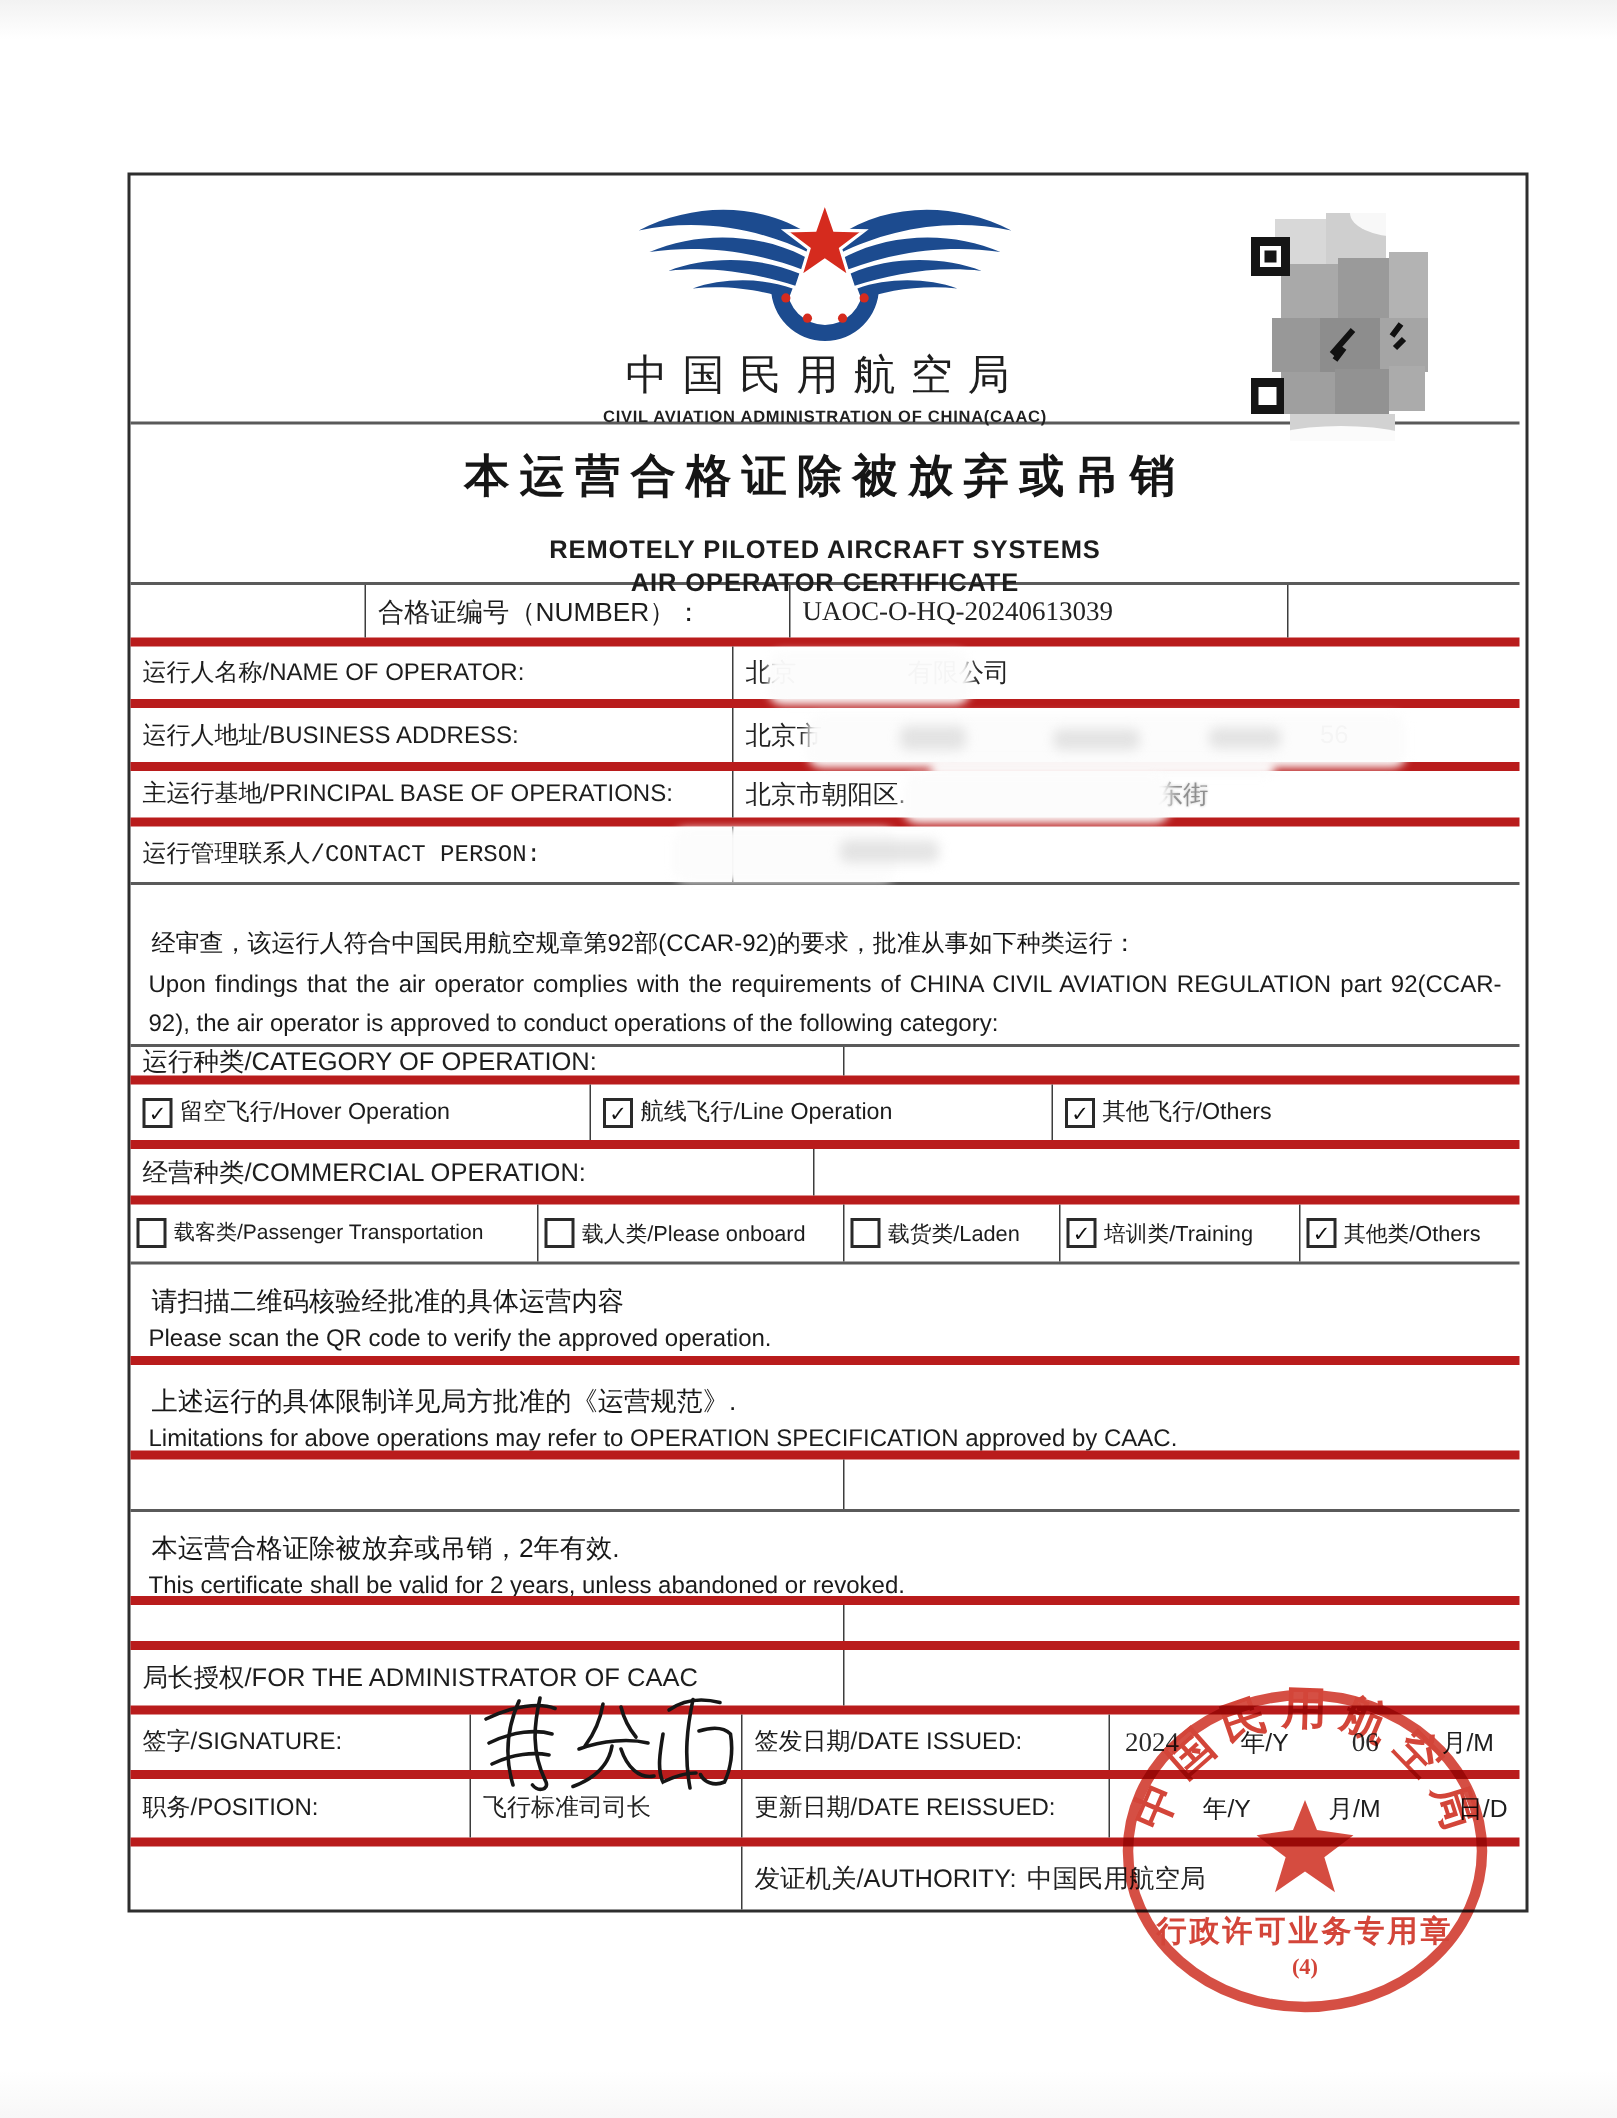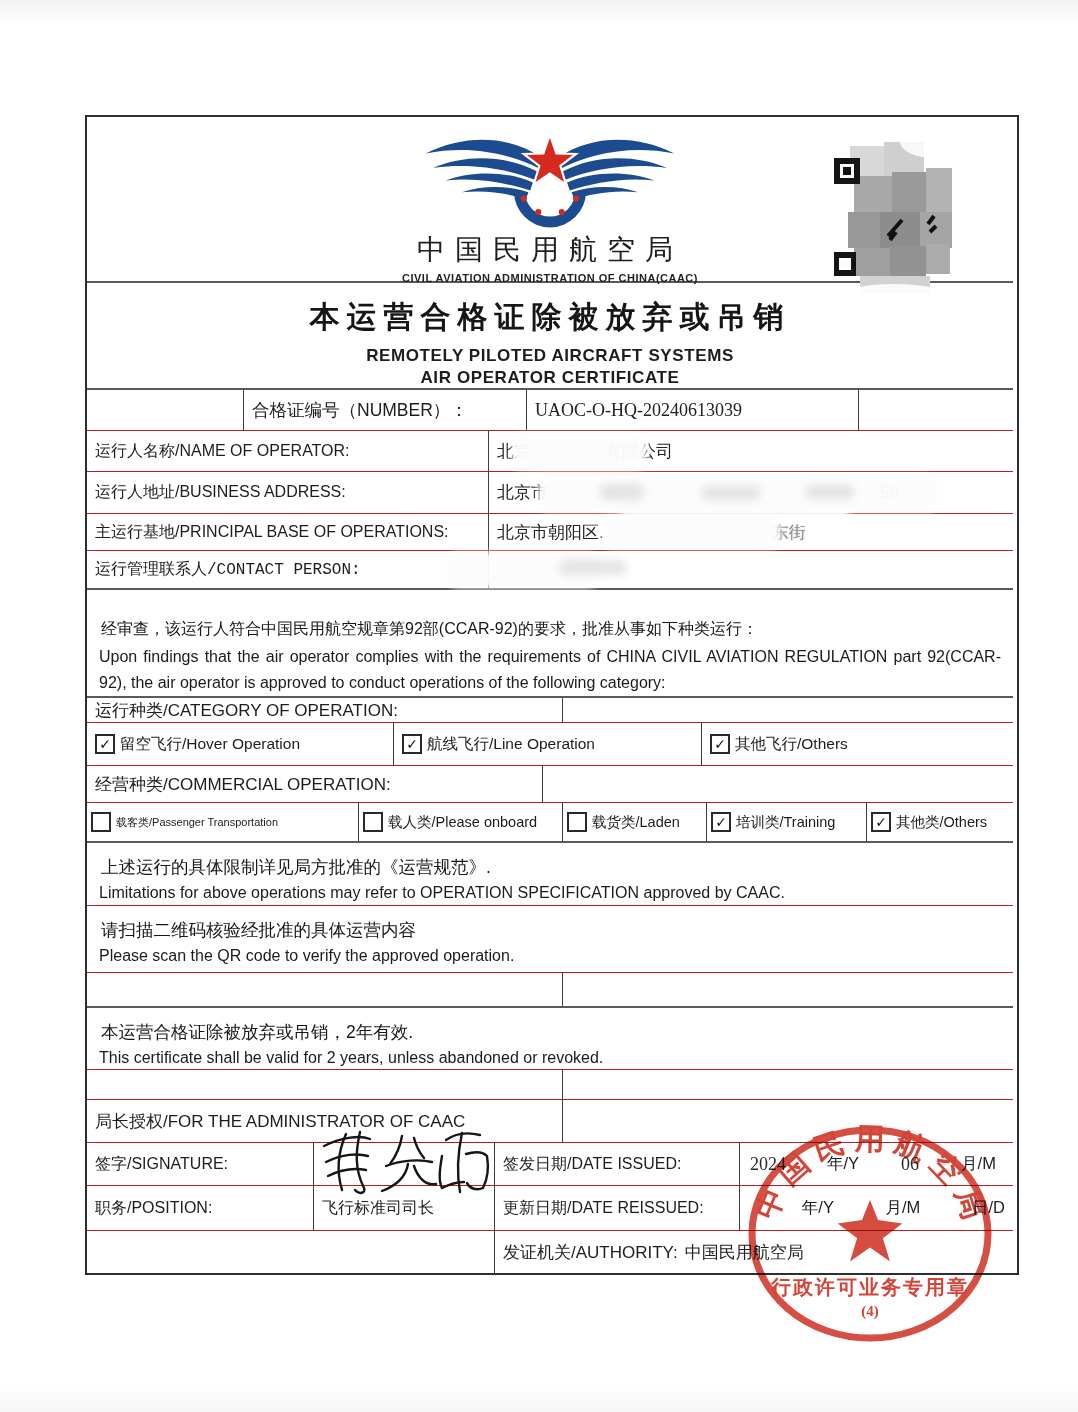--- a/index.html
+++ b/index.html
@@ -1,35 +1,35 @@
 <!DOCTYPE html>
 <html><head>
 <meta charset="utf-8">
 <style>
   html,body{margin:0;padding:0;}
   body{background:#e9e9e9;font-family:"Liberation Sans","DejaVu Sans",sans-serif;}
   .page{position:relative;width:1078px;height:1412px;background:#ffffff;overflow:hidden;
         background:linear-gradient(180deg,#f2f2f2 0px,#ffffff 26px 1380px,#f7f7f7 1412px);}
   .cert{position:absolute;left:85px;top:115px;width:930px;border:2px solid #2e2e2e;background:#fff;}
-  .row{display:flex;width:926px;border-bottom:1px solid #b91c1c;box-sizing:border-box;}
+  .row{display:flex;width:926px;border-bottom:6px solid #b91c1c;box-sizing:border-box;}
   .row.last{border-bottom:none;}
   .row.thick{border-bottom:2.5px solid #5a5a5a;}
   .cell{box-sizing:border-box;border-right:1px solid #3d3d3d;display:flex;align-items:center;
         padding:0 8px;overflow:hidden;white-space:nowrap;}
   .cell.end{border-right:none;}
   .cell.block{display:block;white-space:normal;padding:6px 12px;}
   .lab{font-size:16px;color:#1d1d1d;}
   .val{font-size:17px;color:#222;}
   .serifv{font-family:"Liberation Serif","DejaVu Serif",serif;font-size:18px;color:#222;}
   
   .hdr{flex-direction:column;justify-content:flex-start;align-items:center;display:flex;}
   .org-cn{font-size:28px;letter-spacing:10px;color:#1e1e1e;margin-top:2px;font-weight:500;}
   .org-en{font-size:11px;font-weight:700;color:#1f1f1f;margin-top:3px;letter-spacing:.5px;}
   .ttl-cn{font-size:30px;letter-spacing:7px;font-weight:600;color:#161616;margin-top:14px;}
-  .ttl-en{font-size:17px;font-weight:700;color:#1d1d1d;margin-top:8px;letter-spacing:.6px;}
+  .ttl-en{font-size:17px;font-weight:700;color:#1d1d1d;margin-top:19px;letter-spacing:.6px;}
   
   .para-cn{font-size:16px;color:#171717;margin:23px 2px 4px 2px;}
   .para-en{font-size:16px;color:#1b1b1b;text-align:justify;line-height:1.65;margin-top:4px;}
   .note-cn{font-size:17.5px;color:#171717;margin:6px 2px 2px 2px;}
   .note-en{font-size:16px;color:#1b1b1b;margin-top:5px;}
   
   .cb{width:16px;height:16px;border:2px solid #2a2a2a;display:inline-flex;align-items:center;
       justify-content:center;font-size:14px;font-weight:700;color:#111;margin-right:5px;flex:none;
       background:#fff;line-height:1;}
   .opt{font-size:15.5px;color:#1c1c1c;display:flex;align-items:center;}
@@ -167,21 +167,21 @@
 
     <div class="row" style="height:37px;">
       <div class="cell" style="width:456px;">
           <span class="lab" style="font-size:17px;">经营种类/COMMERCIAL OPERATION:</span>
         </div>
       <div class="cell end" style="width:450px;"></div>
     </div>
 
     <div class="row thick" style="height:40px;">
       <div class="cell" style="width:272px;padding:0 4px;">
-        <span class="opt" style="font-size:11px;">
+        <span class="opt" style="font-size:14px;">
           <span class="cb"></span>
           <span>载客类/Passenger Transportation</span>
         </span>
       </div>
       <div class="cell" style="width:204px;padding:0 4px;">
         <span class="opt" style="font-size:14.5px;">
           <span class="cb"></span>
           <span>载人类/Please onboard</span>
         </span>
       </div>
@@ -198,31 +198,31 @@
         </span>
       </div>
       <div class="cell end" style="width:146px;padding:0 4px;">
         <span class="opt" style="font-size:14.5px;">
           <span class="cb">✓</span>
           <span>其他类/Others</span>
         </span>
       </div>
     </div>
 
+    <div class="row" style="height:67px;">
+      <div class="cell end block" style="width:926px;">
+        <div class="note-cn">请扫描二维码核验经批准的具体运营内容</div>
+        <div class="note-en">Please scan the QR code to verify the approved operation.</div>
+      </div>
+    </div>
+
     <div class="row" style="height:63px;">
       <div class="cell end block" style="width:926px;">
         <div class="note-cn">上述运行的具体限制详见局方批准的《运营规范》.</div>
         <div class="note-en">Limitations for above operations may refer to OPERATION SPECIFICATION approved by CAAC.</div>
-      </div>
-    </div>
-
-    <div class="row" style="height:67px;">
-      <div class="cell end block" style="width:926px;">
-        <div class="note-cn">请扫描二维码核验经批准的具体运营内容</div>
-        <div class="note-en">Please scan the QR code to verify the approved operation.</div>
       </div>
     </div>
 
     <div class="row thick" style="height:35px;">
       <div class="cell" style="width:476px;"></div>
       <div class="cell end" style="width:450px;"></div>
     </div>
 
     <div class="row" style="height:62px;">
       <div class="cell end block" style="width:926px;">

